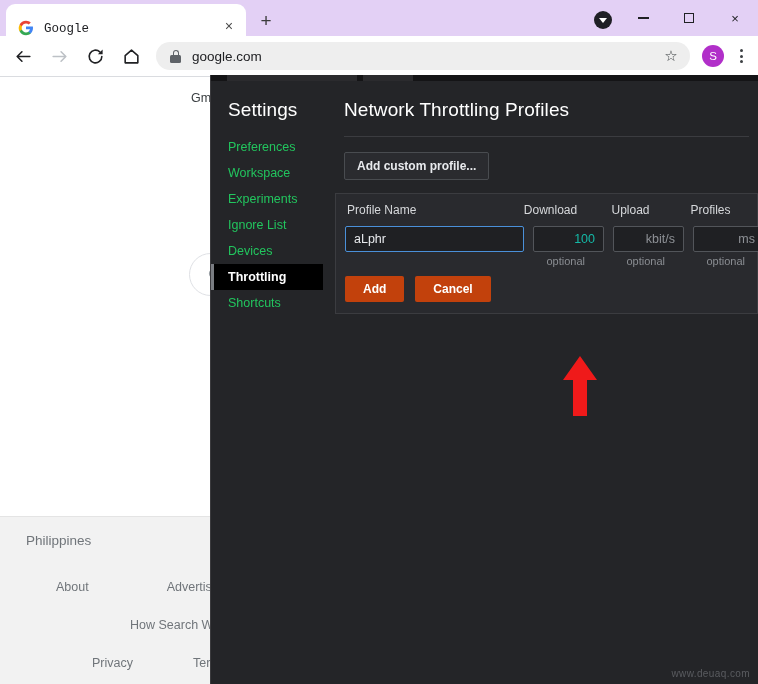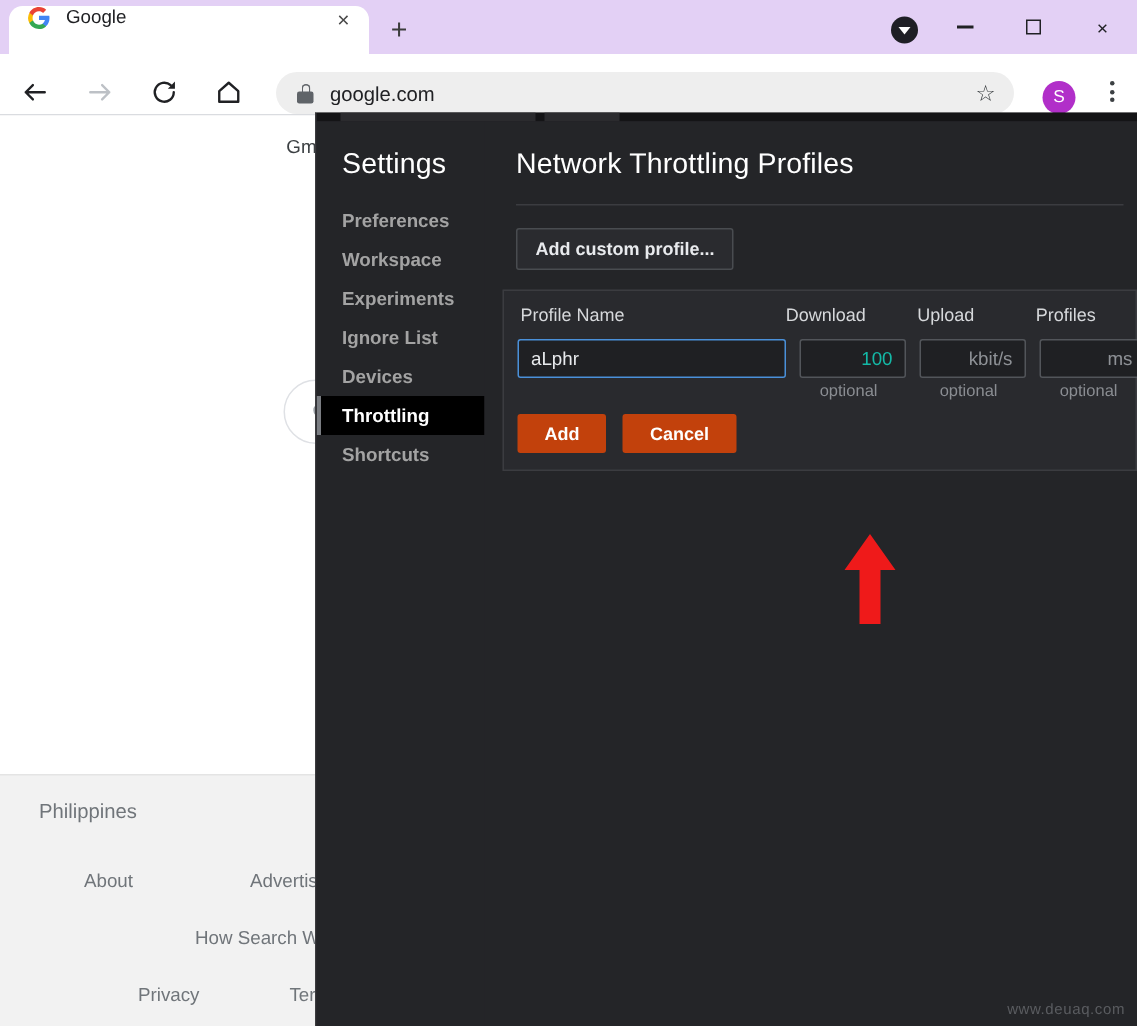--- a/index.html
+++ b/index.html
@@ -27,22 +27,23 @@
     width: 758px; height: 36px;
     background: #e3d0f5;
   }
   .tab {
     position: absolute;
     left: 6px; top: 4px;
     width: 240px; height: 32px;
     background: #ffffff;
     border-radius: 9px 9px 0 0;
     display: flex;
-    align-items: flex-start;
+    align-items: flex-end;
     padding: 0 8px;
+    font-family: Liberation Mono, monospace;
   }
   .tab-favicon {
     width: 16px; height: 16px;
     margin-left: 4px; margin-right: 10px;
     flex: 0 0 16px;
   }
   .tab-title {
     font-size: 12.5px;
     color: #202124;
     flex: 1;
@@ -97,23 +98,22 @@
   .wc .dash { width: 11px; height: 1.4px; background: #202124; }
   .wc .sq { width: 10px; height: 10px; border: 1.4px solid #202124; }
 
   
   .toolbar {
     position: absolute;
     top: 36px; left: 0;
     width: 758px; height: 41px;
     background: #ffffff;
     display: flex;
-    align-items: flex-end;
+    align-items: center;
     border-bottom: 1px solid #dadce0;
-    gap: 7px;
   }
   .navbtn {
     width: 30px; height: 30px;
     margin-left: 6px;
     display: flex; align-items: center; justify-content: center;
     flex: 0 0 auto;
   }
   .navbtn:first-child { margin-left: 8px; }
   .omnibox {
     flex: 1;
@@ -363,23 +363,22 @@
     padding-left: 17px;
     margin-bottom: 13px;
     letter-spacing: 0.1px;
   }
   .nav-item {
     height: 26px;
     display: flex;
     align-items: center;
     padding-left: 17px;
     font-size: 12.5px;
-    color: #a3a3a3;
+    color: #22c55e;
     position: relative;
-    font-weight: bold;
   }
   .nav-item.selected {
     background: #000000;
     color: #ffffff;
     font-weight: 700;
   }
   .nav-item.selected::before {
     content: "";
     position: absolute;
     left: 0; top: 0;

